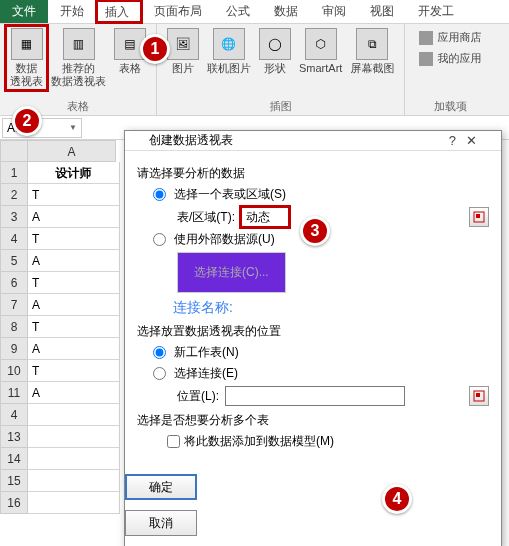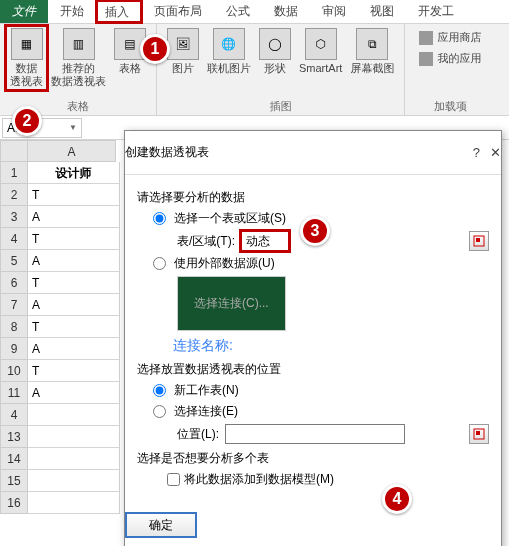--- a/index.html
+++ b/index.html
@@ -1,21 +1,21 @@
 <!DOCTYPE html>
 <html><head>
 <meta charset="utf-8">
 <style>
 * { box-sizing: border-box; margin: 0; padding: 0; font-family: "Microsoft YaHei", SimSun, sans-serif; }
 body { background: #fff; width: 509px; height: 546px; overflow: hidden; position: relative; font-size: 12px; }
 
 
 .ribbon-tabs { display: flex; height: 24px; border-bottom: 1px solid #d4d4d4; }
 .tab { padding: 3px 12px; cursor: pointer; color: #444; }
-.tab.file { background: #217346; color: #fff; font-style: italic; }
+.tab.file { background: #217346; color: #fff; }
 .tab.active { background: #fff; border: 1px solid #d4d4d4; border-bottom: none; padding-left: 8px; }
 .tab.highlight { outline: 3px solid #c00000; outline-offset: -2px; }
 
 
 .ribbon { display: flex; background: #f1f1f1; border-bottom: 1px solid #d4d4d4; height: 92px; }
 .ribbon-group { display: flex; flex-direction: column; align-items: center; padding: 2px 6px; border-right: 1px solid #d4d4d4; }
 .ribbon-group-items { display: flex; flex: 1; align-items: flex-start; }
 .ribbon-item { display: flex; flex-direction: column; align-items: center; padding: 2px 4px; cursor: pointer; }
 .ribbon-item .icon { width: 32px; height: 32px; background: #ddd; border: 1px solid #999; margin-bottom: 2px; display:flex;align-items:center;justify-content:center;}
 .ribbon-item .label { font-size: 11px; line-height: 13px; text-align: center; color: #444; }
@@ -39,34 +39,34 @@
 .row { display: flex; }
 .row-h { width: 28px; height: 22px; background: #e6e6e6; border: 1px solid #ccc; border-top:none; text-align: center; line-height: 22px; font-size: 12px; color:#333;}
 .cell { width: 92px; height: 22px; border: 1px solid #d4d4d4; border-top:none;border-left:none; padding: 0 4px; line-height: 22px; font-size: 12px; }
 .cell.header { font-weight: bold; text-align: center; background:#fff;}
 
 
 .badge { position: absolute; width: 30px; height: 30px; border-radius: 50%; background: #c00000; color: #fff; font-weight: bold; font-size: 16px; display: flex; align-items: center; justify-content: center; border: 3px solid #fff; box-shadow: 0 1px 3px rgba(0,0,0,.4); z-index: 20; }
 
 
 .dialog { position: absolute; left: 124px; top: 130px; width: 378px; background: #fff; border: 1px solid #888; box-shadow: 2px 2px 8px rgba(0,0,0,.3); z-index: 10; }
-.dlg-title { height: 44px; background: #fff; border-bottom: 1px solid #ddd; display: flex; align-items: center; padding: 0 0; font-size: 12px; justify-content: space-between; }
+.dlg-title { height: 20px; background: #fff; border-bottom: 1px solid #ddd; display: flex; align-items: center; padding: 0 24px; font-size: 12px; justify-content: space-between; }
 .dlg-title .right { display:flex;gap:10px;}
 .dlg-title .x,.dlg-title .q{cursor:pointer;color:#444;font-size:13px;}
 .dlg-body { padding: 8px 12px 12px 12px; }
 .section-label { font-size: 12px; margin: 6px 0 4px 0; }
 .radio-row { display: flex; align-items: center; margin: 4px 0 4px 16px; font-size: 12px; gap:4px;}
 .radio-row input[type=radio]{margin-right:4px;}
 .field-row { display: flex; align-items: center; margin: 4px 0 4px 40px; font-size: 12px; }
 .field-row label { margin-right: 6px; }
 .field-row input[type=text] { height: 20px; border: 1px solid #7a7a7a; padding: 2px 4px; font-size: 12px; }
 .field-row input.highlight { outline: 3px solid #c00000; outline-offset: -1px; width: 48px; }
 .range-btn { width: 20px; height: 20px; border: 1px solid #999; margin-left: 4px; background: linear-gradient(#fff,#e0e0e0); cursor:pointer; display:inline-flex;align-items:center;justify-content:center;}
 .range-btn svg{width:12px;height:12px;}
-.disabled-btn { display:inline-block; padding: 18px 16px; background: #14532d; color: #aaa; border: 1px solid #ccc; font-size: 12px; margin-left:40px;}
+.disabled-btn { display:inline-block; padding: 11px 16px; background: #6d28d9; color: #aaa; border: 1px solid #ccc; font-size: 12px; margin-left:40px;}
 .sublabel { font-size: 14px; color: #3b82f6; margin: 6px 0 2px 36px; }
 .check-row { display: flex; align-items: center; margin: 4px 0 4px 30px; font-size: 12px; gap:4px;}
 .dlg-buttons { display: flex; justify-content: flex-end; gap: 10px; padding: 8px 12px 12px 0; flex-direction: column; }
 .dlg-buttons button { width: 72px; height: 26px; border: 1px solid #888; background: linear-gradient(#fdfdfd,#e8e8e8); font-size: 12px; cursor: pointer; }
 .dlg-buttons button.primary { border: 2px solid #3a76c4; }
 </style>
 </head>
 <body>
 
 <div class="ribbon-tabs">

